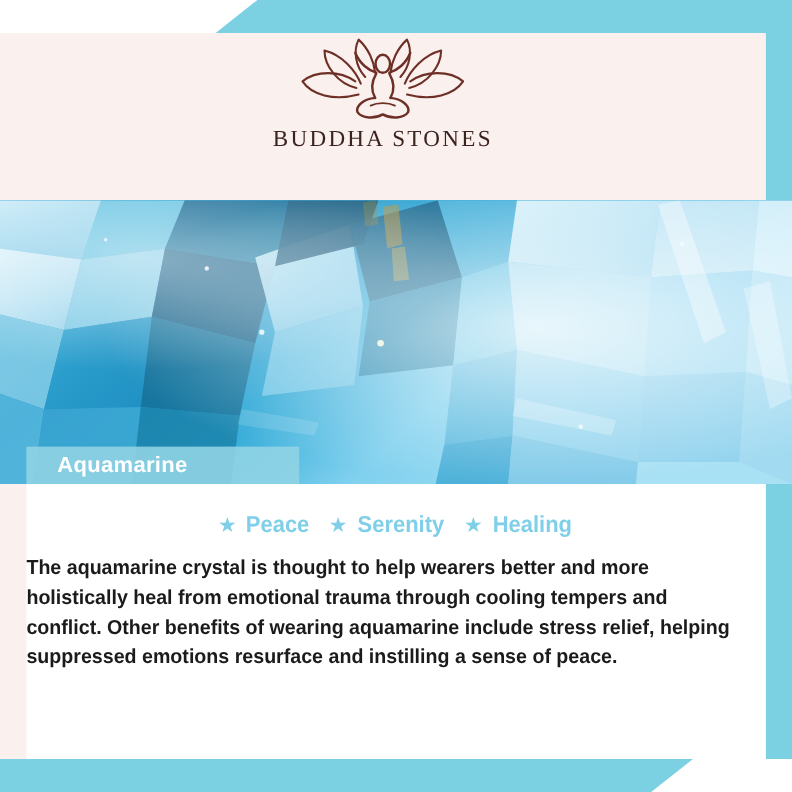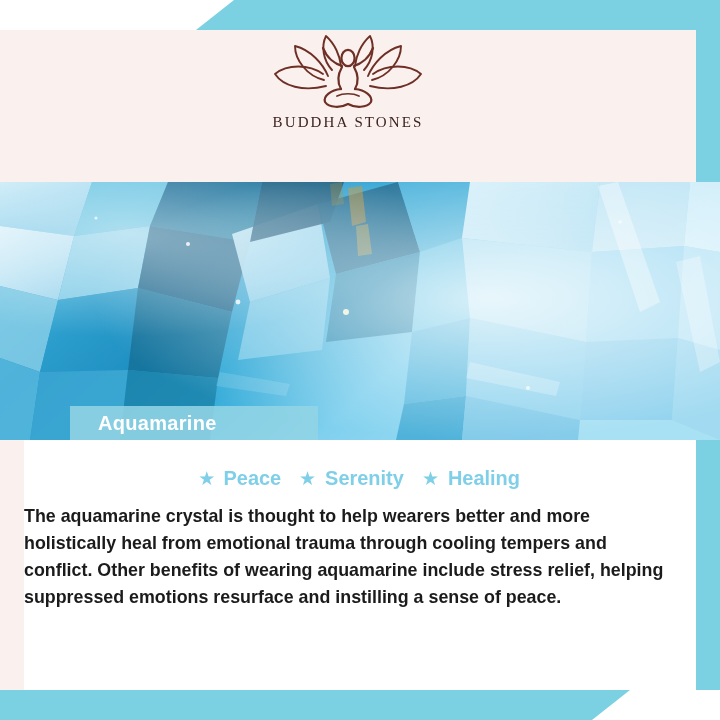--- a/index.html
+++ b/index.html
@@ -96,21 +96,21 @@
     width: 170px;
     height: 78px;
     display: flex;
     align-items: center;
     justify-content: center;
   }
   .logo-wrap svg { display: block; }
 
   .brand-name {
     font-family: "Liberation Serif", serif;
-    font-size: 15px;
+    font-size: 21px;
     letter-spacing: 2.1px;
     color: #3b2320;
     margin-top: 2px;
   }
 
   
   .title-banner {
     position: absolute;
     left: 150px;
     top: 126px;
@@ -149,21 +149,20 @@
   .stone-tag {
     position: absolute;
     left: 24px;
     top: 406px;
     width: 248px;
     height: 34px;
     background: rgba(146, 212, 229, 0.88);
     z-index: 8;
     display: flex;
     align-items: center;
-    margin-left: 46px;
   }
   .stone-tag-text {
     margin-left: 28px;
     color: #ffffff;
     font-size: 20px;
     font-weight: bold;
     letter-spacing: 0.3px;
   }
 
   

